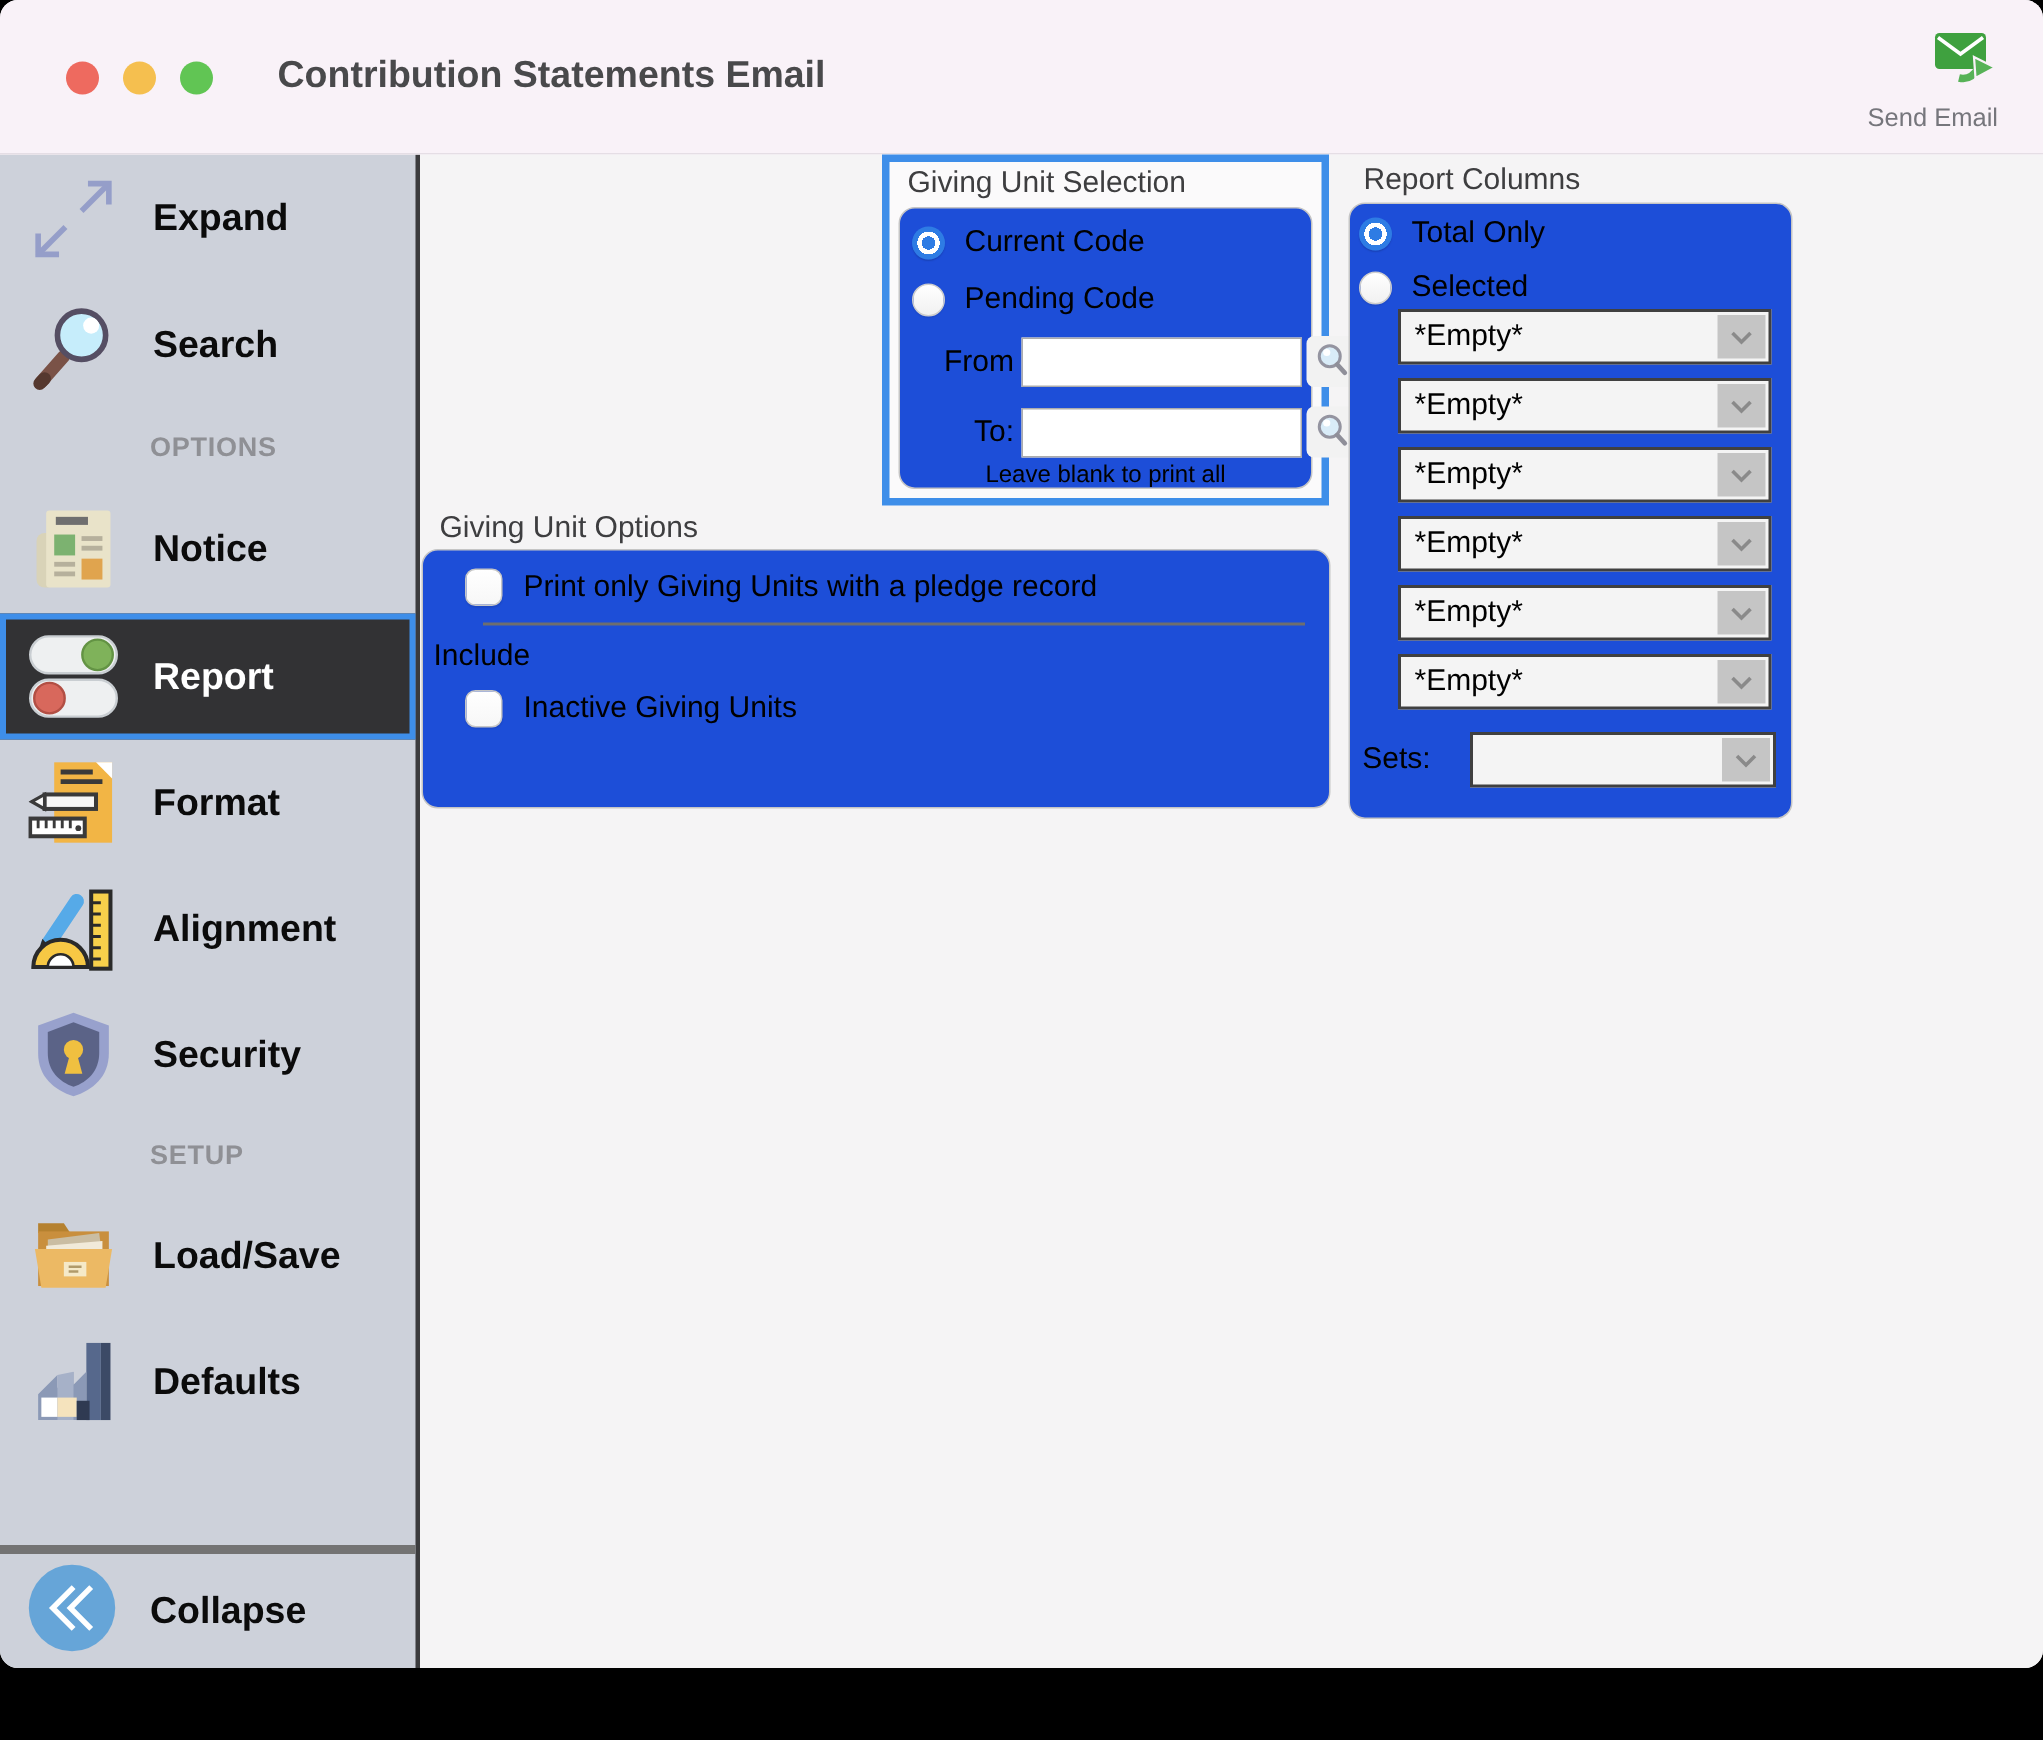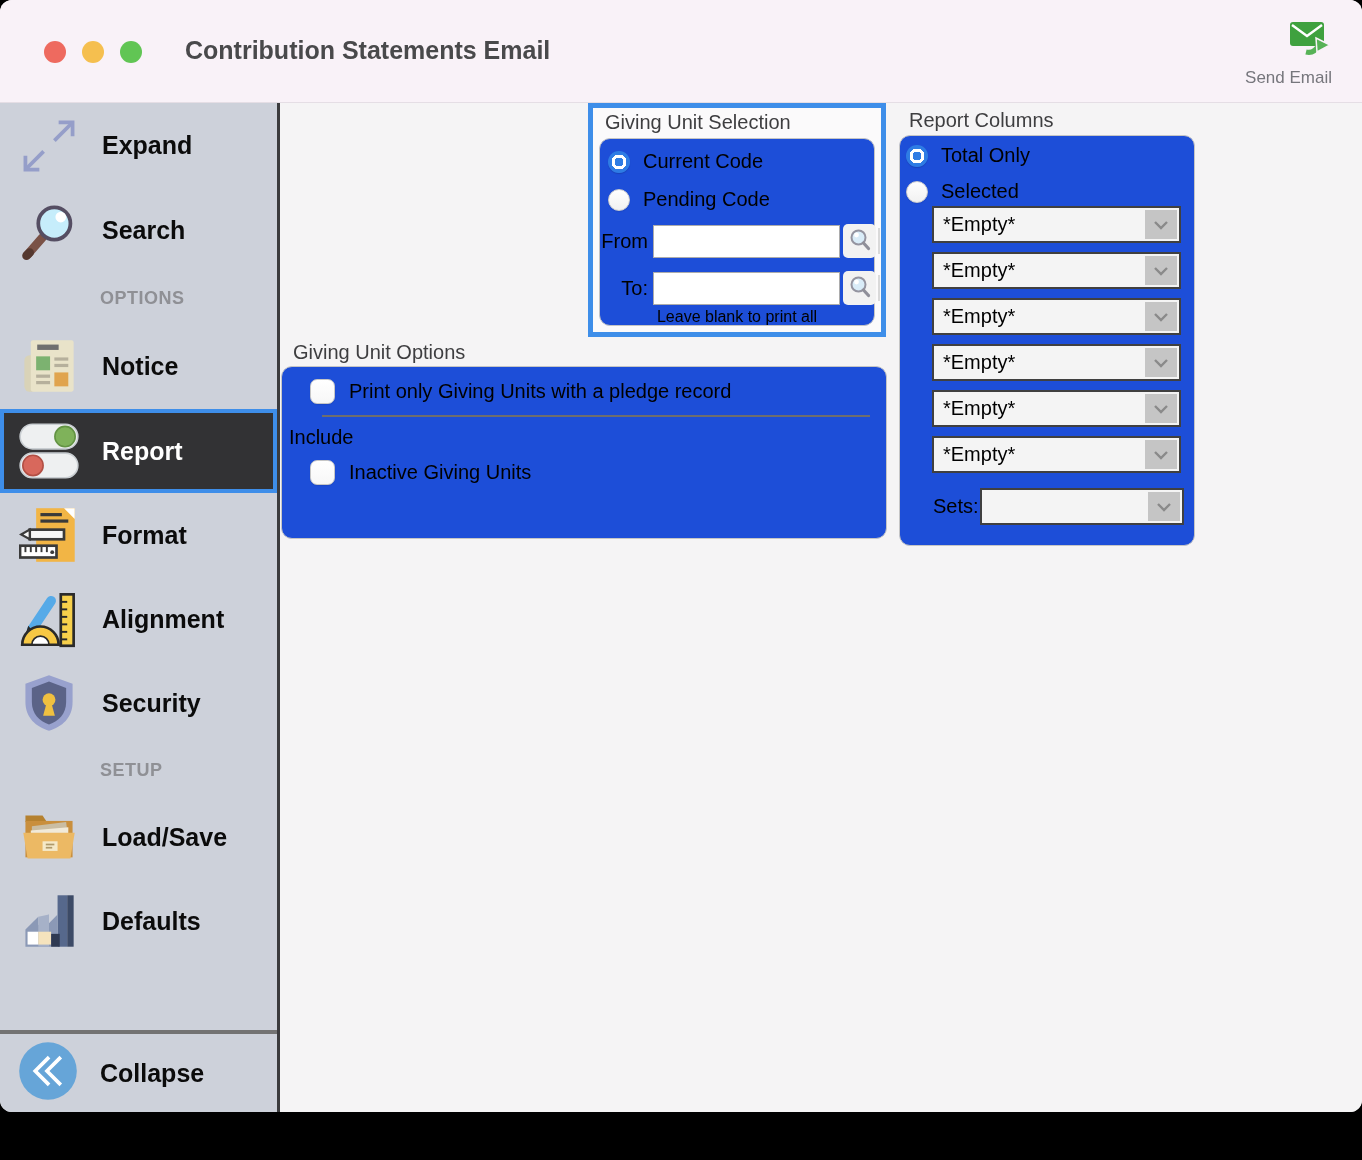--- a/index.html
+++ b/index.html
@@ -22,37 +22,37 @@
 
   
   .side-item{display:flex;align-items:center;padding-left:16px;flex:0 0 auto;}
   .side-item .ic{width:66px;height:66px;display:flex;align-items:center;justify-content:center;flex:0 0 66px;}
   .side-item .tx{margin-left:20px;font-size:25px;font-weight:700;color:#0b0b0b;}
   .h85{height:85px;} .h84{height:84px;} .h86{height:86px;}
   .side-header{height:50px;display:flex;align-items:center;padding-left:84px;font-size:18px;font-weight:700;letter-spacing:.5px;color:#8f9095;flex:0 0 auto;margin-left:16px;}
   .side-item.selected{background:#323234;border:4px solid #3e8ee9;padding-left:12px;}
   .side-item.selected .tx{color:#fff;}
   .side-spacer{flex:1;}
-  .collapse-bar{height:82px;border-top:4px solid #737373;display:flex;align-items:center;padding-left:16px;flex:0 0 auto;}
+  .collapse-bar{height:82px;border-top:6px solid #737373;display:flex;align-items:center;padding-left:16px;flex:0 0 auto;}
   .collapse-bar .tx{margin-left:20px;font-size:25px;font-weight:700;color:#0b0b0b;}
 
   
   .grp-title{position:absolute;font-size:20px;color:#3e3e40;}
   .fieldset{position:absolute;border:1.5px solid #c5c5c5;border-radius:11px;background:#1d4ed8;}
 
   .selection-box{position:absolute;left:308px;top:0;width:298px;height:234px;border:5px solid #3e8ee9;background:#fbfafb;}
   .selection-box .inner-title{position:absolute;left:12px;top:3px;font-size:20px;color:#3e3e40;}
   .selection-fs{left:6px;top:30px;width:276px;height:188px;}
 
   .radio{width:22px;height:22px;border-radius:50%;flex:0 0 22px;}
   .radio.on{background:radial-gradient(circle at 50% 50%, #2e7ce4 0 4.5px, #ffffff 4.5px 7.5px, #2e7ce4 7.5px);box-shadow:0 1px 1px rgba(0,0,0,.15);}
   .radio.off{background:linear-gradient(#ffffff,#f1f1f1);border:1px solid #cdcdcd;box-shadow:0 1px 1px rgba(0,0,0,.08);}
   .rrow{position:absolute;display:flex;align-items:center;gap:13px;font-size:20px;color:#000;}
 
-  .frow{position:absolute;display:flex;align-items:center;}
+  .frow{position:absolute;display:flex;align-items:center;margin-left:28px;}
   .flabel{font-size:20px;color:#000;text-align:right;}
   .tinput{height:33px;border:1.5px solid #acacac;background:#fff;font-size:19px;padding:0 6px;outline:none;}
   .mag-btn{width:33px;height:34px;margin-left:3px;border:none;background:#f2f2f2;border-radius:5px;display:flex;align-items:center;justify-content:center;padding:0;}
   .vsep{width:1.5px;height:26px;background:#d9d9d9;margin-left:2px;}
   .hint{position:absolute;left:0;right:0;top:169px;text-align:center;font-size:16px;font-weight:500;color:#000;}
 
   .checkbox{width:25px;height:25px;border:1.5px solid #c6c6c6;border-radius:7px;background:linear-gradient(#ffffff,#f7f7f7);box-shadow:0 1px 1px rgba(0,0,0,.08);flex:0 0 25px;}
   .crow{position:absolute;display:flex;align-items:center;gap:14px;font-size:20px;color:#000;}
   .divider{position:absolute;height:2px;background:#6e6e6e;}
   .plain-label{position:absolute;font-size:20px;color:#000;}
@@ -363,21 +363,21 @@
         </div>
         <div class="dropdown" style="left:32px;top:300px;width:249px;">
           <span class="dd-val">*Empty*</span>
           <span class="dd-btn">
               <svg width="16" height="12" viewBox="0 0 16 12">
                 <polyline points="2,3 8,9 14,3" fill="none" stroke="#8a8a8a" stroke-width="2.4"></polyline>
               </svg>
             </span>
         </div>
 
-        <div class="plain-label" style="left:33px;top:359px;width:54px;text-align:left;">Sets:</div>
+        <div class="plain-label" style="left:4px;top:359px;width:54px;text-align:center;">Sets:</div>
         <div class="dropdown" style="left:80px;top:352px;width:204px;">
           <span class="dd-val"></span>
           <span class="dd-btn">
               <svg width="16" height="12" viewBox="0 0 16 12">
                 <polyline points="2,3 8,9 14,3" fill="none" stroke="#8a8a8a" stroke-width="2.4"></polyline>
               </svg>
             </span>
         </div>
       </section>
 

